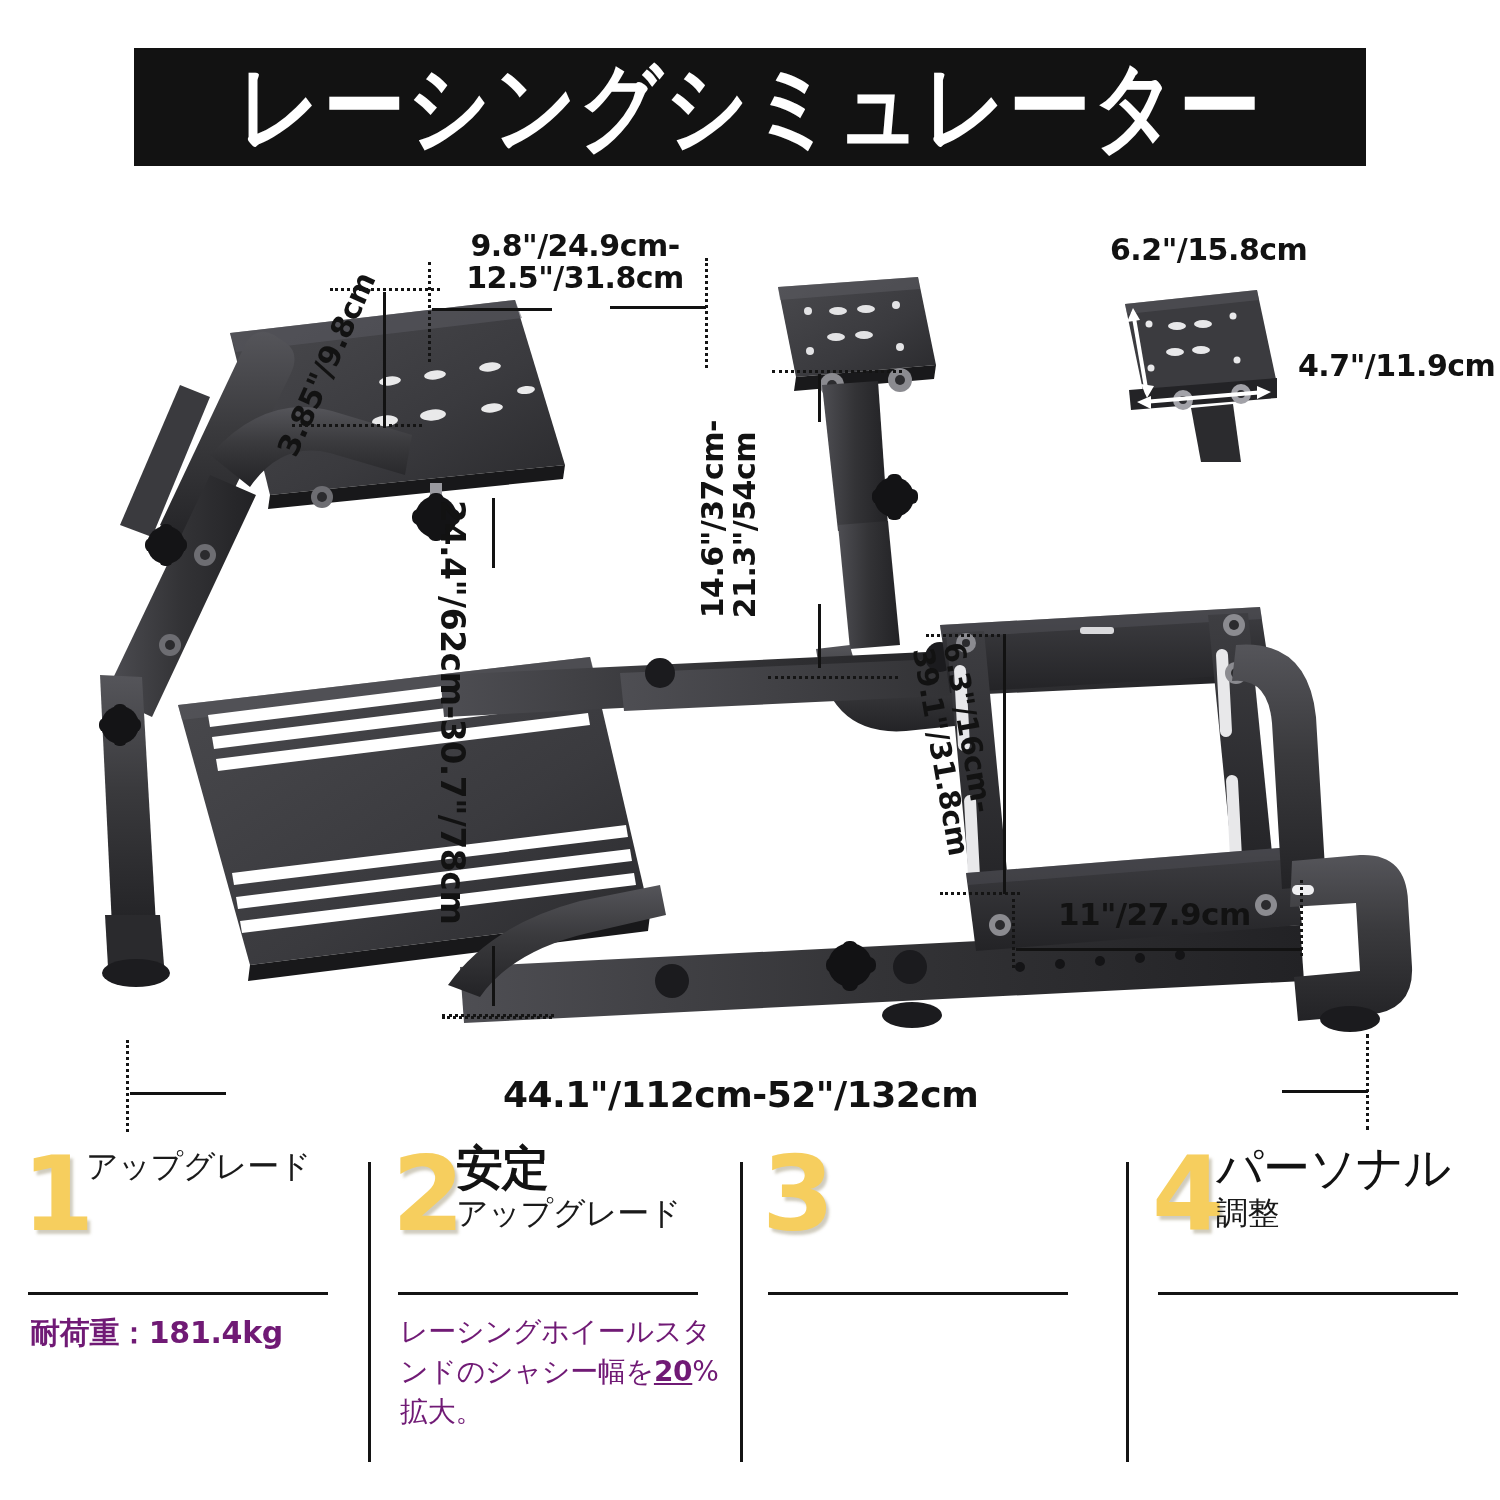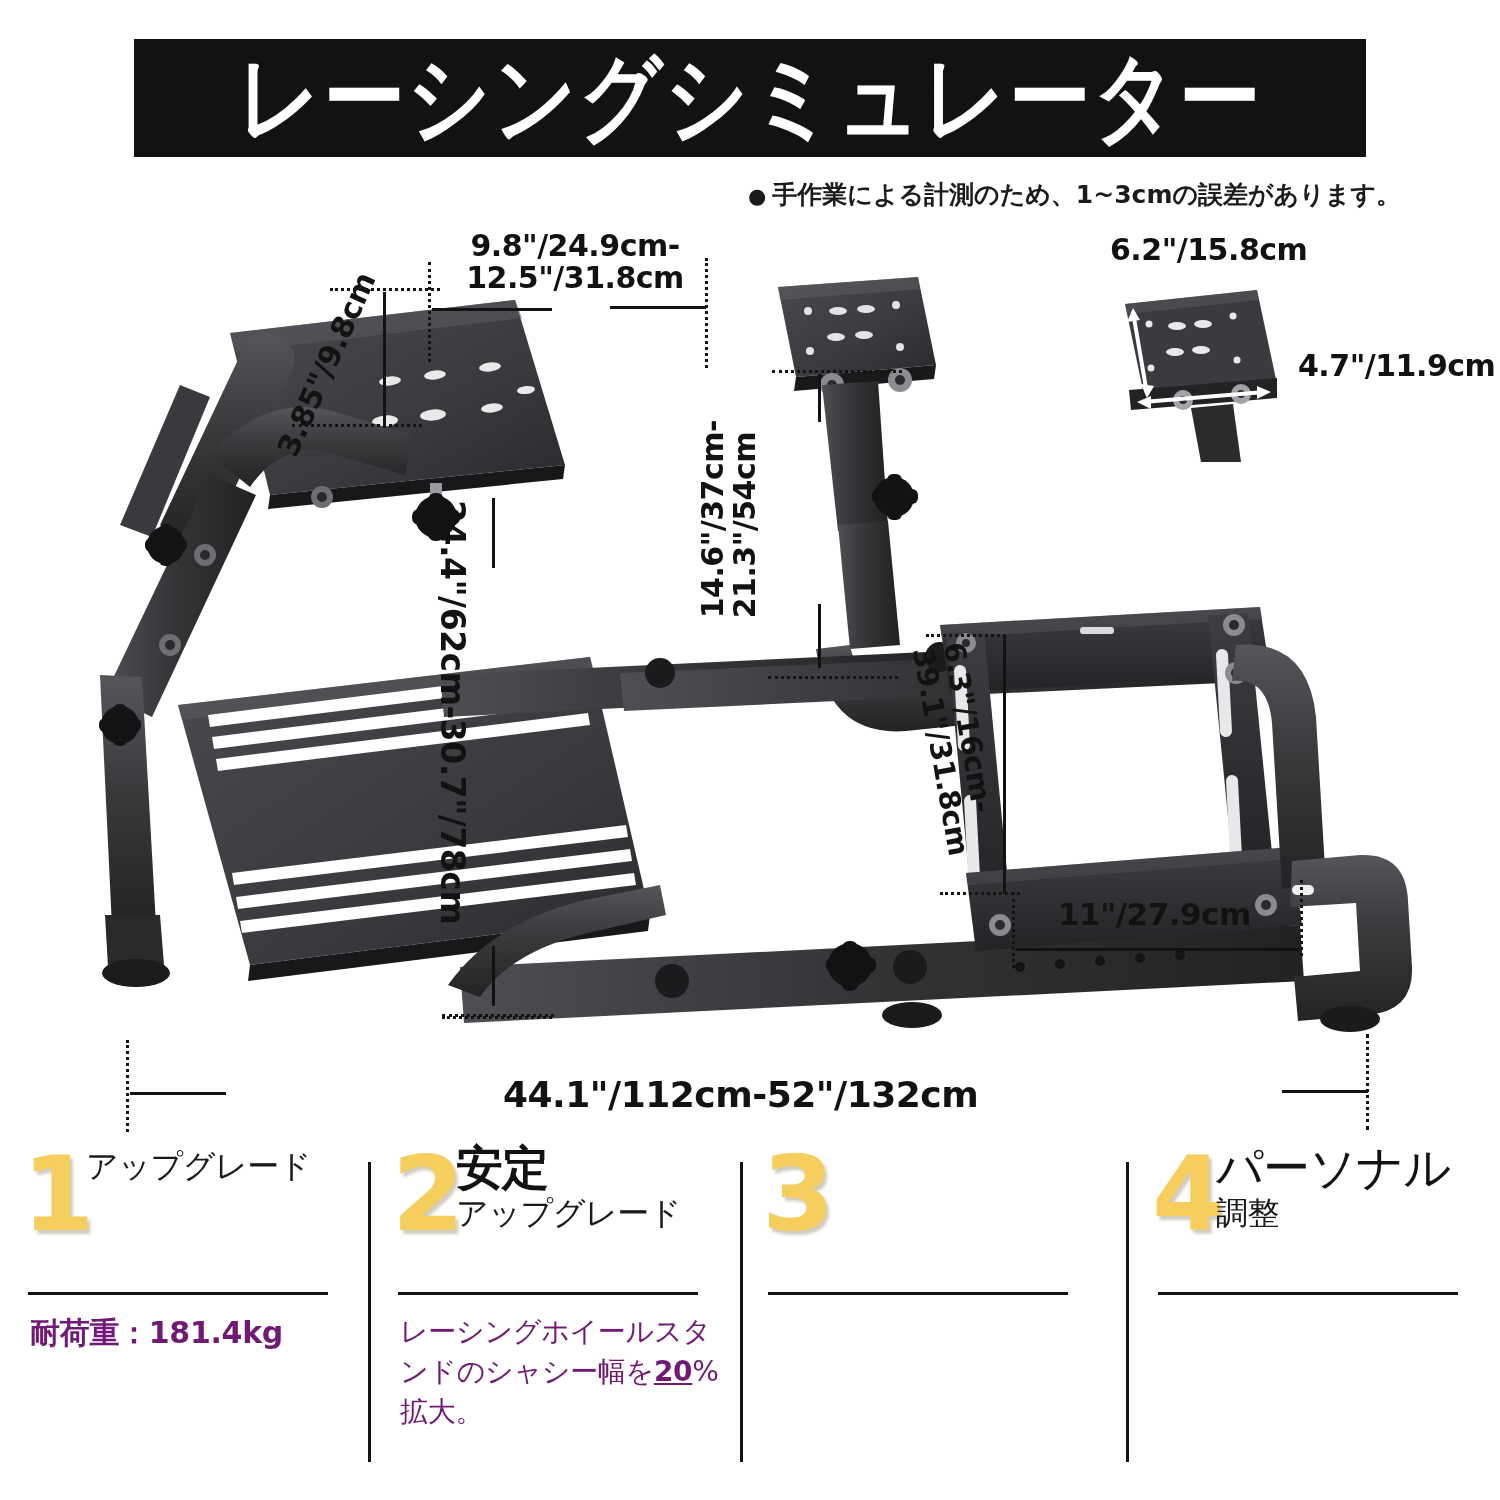--- a/index.html
+++ b/index.html
@@ -6,21 +6,21 @@
   html, body {
     width: 1500px; height: 1500px;
     background: #ffffff;
     font-family: "Liberation Sans", "DejaVu Sans", sans-serif;
     overflow: hidden;
   }
   #root { position: relative; width: 1500px; height: 1500px; background:#fff; }
 
   
   .banner {
-    position: absolute; left: 134px; top: 39px;
+    position: absolute; left: 134px; top: 48px;
     width: 1232px; height: 118px;
     background: #121212;
     display: flex; align-items: center; justify-content: center;
   }
   .banner-text {
     color: #ffffff;
     font-size: 82px;
     font-weight: 700;
     letter-spacing: 2px;
     line-height: 1;
@@ -100,23 +100,20 @@
 </style>
 </head>
 <body>
 
 <div id="root">
 
   <div class="banner">
     <div class="banner-text">レーシングシミュレーター</div>
   </div>
 
-  <div class="disclaimer">
-    <span class="dot">●</span><span>手作業による計測のため、1~3cmの誤差があります。</span>
-  </div>
 
   <div class="photo">
     <svg width="1400" height="830" viewBox="0 0 1400 830" xmlns="http://www.w3.org/2000/svg">
       <defs>
         <linearGradient id="tube" x1="0" y1="0" x2="0" y2="1">
           <stop offset="0%" stop-color="#55555a"></stop>
           <stop offset="45%" stop-color="#3a3a3d"></stop>
           <stop offset="100%" stop-color="#232326"></stop>
         </linearGradient>
         <linearGradient id="tubeH" x1="0" y1="0" x2="1" y2="0">

